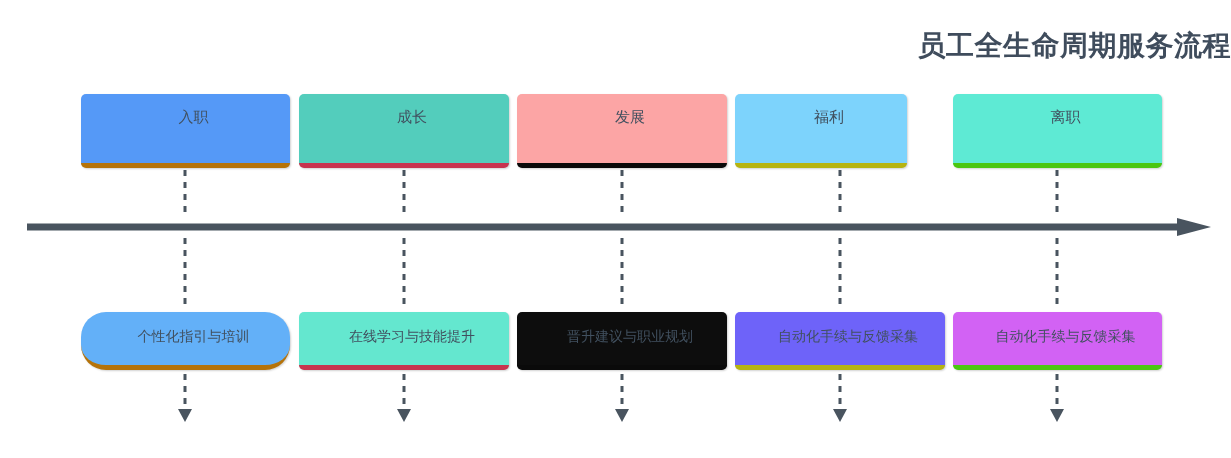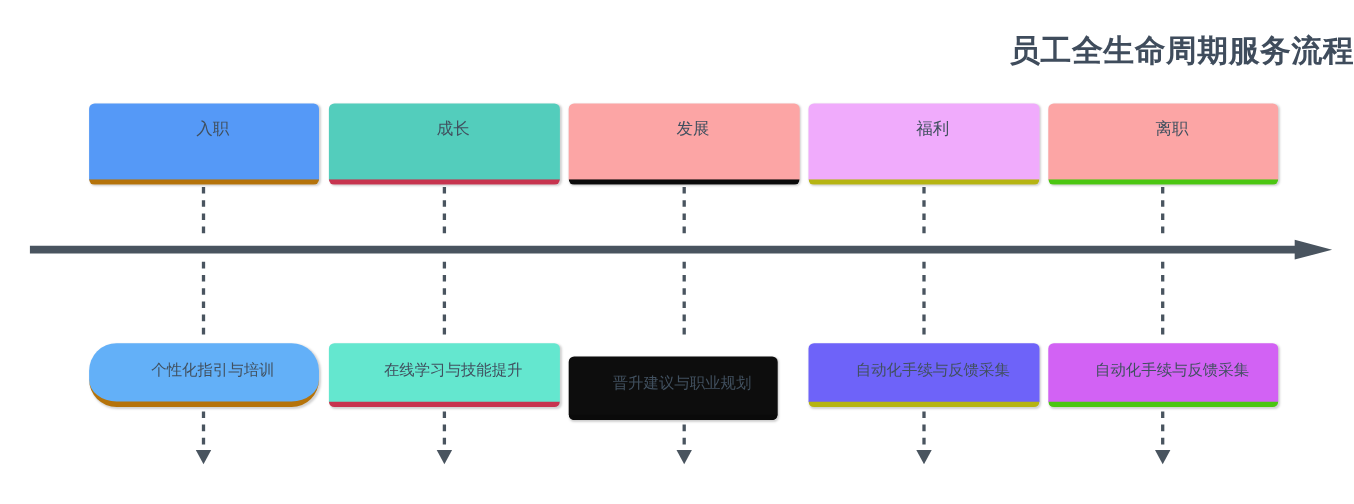--- a/index.html
+++ b/index.html
@@ -136,36 +136,36 @@
   <div id="stage-row">
       <div class="stage-box" style="left: 81px; width: 209px; background: rgb(85, 153, 247); border-bottom-color: rgb(181, 115, 10);">
         <span class="stage-label">入职</span>
       </div>
       <div class="stage-box" style="left: 299px; width: 210px; background: rgb(83, 205, 188); border-bottom-color: rgb(199, 52, 79);">
         <span class="stage-label">成长</span>
       </div>
       <div class="stage-box" style="left: 517px; width: 210px; background: #fca5a5; border-bottom-color: rgb(10, 10, 10);">
         <span class="stage-label">发展</span>
       </div>
-      <div class="stage-box" style="left: 735px; width: 210px; background: #f0abfc; border-bottom-color: rgb(182, 180, 18);">
+      <div class="stage-box" style="left: 735px; width: 172px; background: #7dd3fc; border-bottom-color: rgb(182, 180, 18);">
         <span class="stage-label">福利</span>
       </div>
-      <div class="stage-box" style="left: 953px; width: 209px; background: #fca5a5; border-bottom-color: rgb(75, 198, 17);">
+      <div class="stage-box" style="left: 953px; width: 209px; background: #5eead4; border-bottom-color: rgb(75, 198, 17);">
         <span class="stage-label">离职</span>
       </div>
     </div>
 
   <div id="service-row">
       <div class="service-box" style="left: 81px; width: 209px; background: rgb(99, 176, 248); border-bottom-color: rgb(181, 115, 10); border-radius: 25px;">
         <span class="service-label">个性化指引与培训</span>
       </div>
       <div class="service-box" style="left: 299px; width: 210px; background: rgb(100, 231, 207); border-bottom-color: rgb(199, 52, 79);">
         <span class="service-label">在线学习与技能提升</span>
       </div>
-      <div class="service-box" style="left: 517px; width: 190px; background: rgb(13, 13, 13); border-bottom-color: rgb(10, 10, 10); margin-top: 12px;">
+      <div class="service-box" style="left: 517px; width: 210px; background: rgb(13, 13, 13); border-bottom-color: rgb(10, 10, 10);">
         <span class="service-label">晋升建议与职业规划</span>
       </div>
       <div class="service-box" style="left: 735px; width: 210px; background: rgb(110, 99, 249); border-bottom-color: rgb(182, 180, 18);">
         <span class="service-label">自动化手续与反馈采集</span>
       </div>
       <div class="service-box" style="left: 953px; width: 209px; background: rgb(210, 98, 244); border-bottom-color: rgb(75, 198, 17);">
         <span class="service-label">自动化手续与反馈采集</span>
       </div>
     </div>
 

